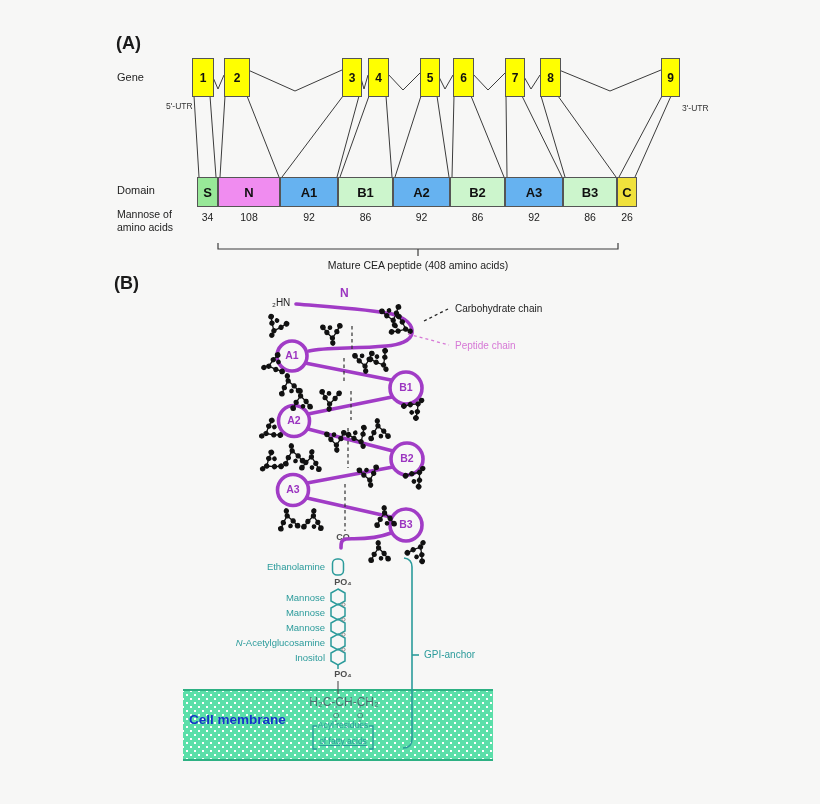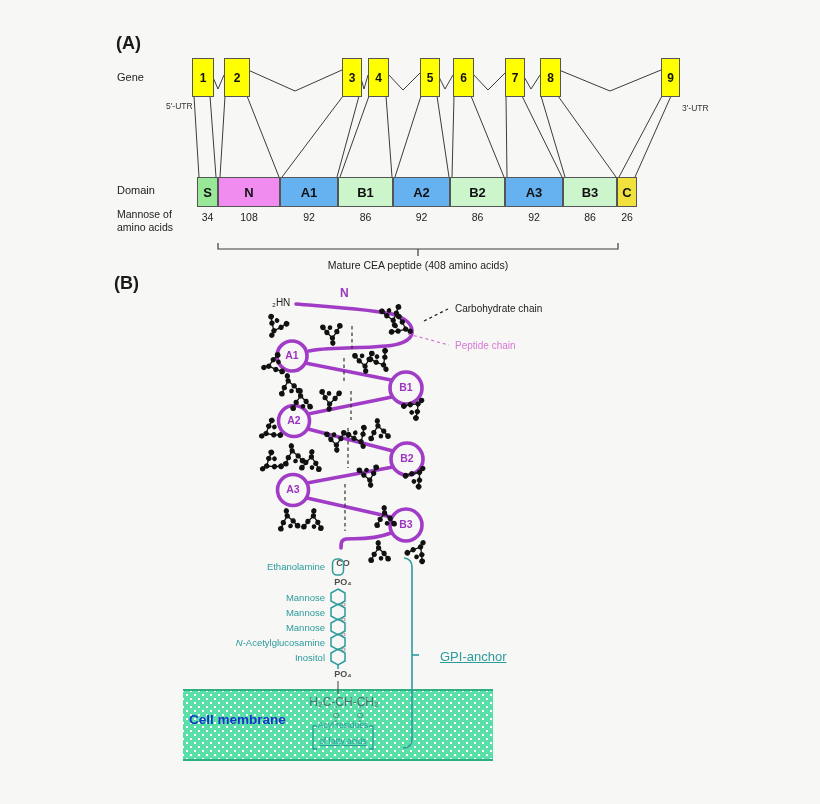--- a/index.html
+++ b/index.html
@@ -226,30 +226,30 @@
   <div class="loop-label" style="left:276px;top:349px;">A1</div>
   <div class="loop-label" style="left:390px;top:381px;">B1</div>
   <div class="loop-label" style="left:278px;top:414px;">A2</div>
   <div class="loop-label" style="left:391px;top:452px;">B2</div>
   <div class="loop-label" style="left:277px;top:483px;">A3</div>
   <div class="loop-label" style="left:390px;top:518px;">B3</div>
 
   <div class="txt" style="left:455px;top:303px;font-size:10px;">Carbohydrate chain</div>
   <div class="txt" style="left:455px;top:340px;font-size:10px;color:#d678d6;">Peptide chain</div>
 
-  <div class="txt ctr chem" style="left:328px;width:30px;top:558px;">CO</div>
+  <div class="txt ctr chem" style="left:328px;width:30px;top:532px;">CO</div>
   <div class="gpi-label" style="top:561px;">Ethanolamine</div>
   <div class="txt ctr chem" style="left:326px;width:34px;top:577px;">PO₄</div>
   <div class="gpi-label" style="top:592px;">Mannose</div>
   <div class="gpi-label" style="top:607px;">Mannose</div>
   <div class="gpi-label" style="top:622px;">Mannose</div>
   <div class="gpi-label nag" style="top:637px;">N-Acetylglucosamine</div>
   <div class="gpi-label" style="top:652px;">Inositol</div>
   <div class="txt ctr chem" style="left:326px;width:34px;top:669px;">PO₄</div>
-  <div class="txt" style="left:440px;top:649px;font-size:13px;color:#2b9b9b;text-decoration:underline;">GPI-anchor</div>
+  <div class="txt" style="left:424px;top:649px;font-size:10px;color:#2b9b9b;">GPI-anchor</div>
 
   <div class="txt" style="left:189px;top:712px;font-size:13.5px;font-weight:bold;color:#1535c8;z-index:4;">Cell membrane</div>
   <div class="txt ctr" style="left:308px;width:72px;top:695px;font-size:12px;color:#4a6f6f;z-index:4;">H₂C-CH-CH₂</div>
   <div class="txt" style="left:333px;top:711px;font-size:8px;color:#4a6f6f;z-index:4;">O</div>
   <div class="txt" style="left:357px;top:711px;font-size:8px;color:#4a6f6f;z-index:4;">O</div>
   <div class="txt ctr teal" style="left:312px;width:62px;top:720px;font-size:8.5px;z-index:4;">Acyl residues</div>
   <div class="txt ctr teal" style="left:312px;width:62px;top:736px;font-size:8.5px;z-index:4;text-decoration:underline;">of fatty acids</div>
 
 </div>
 

